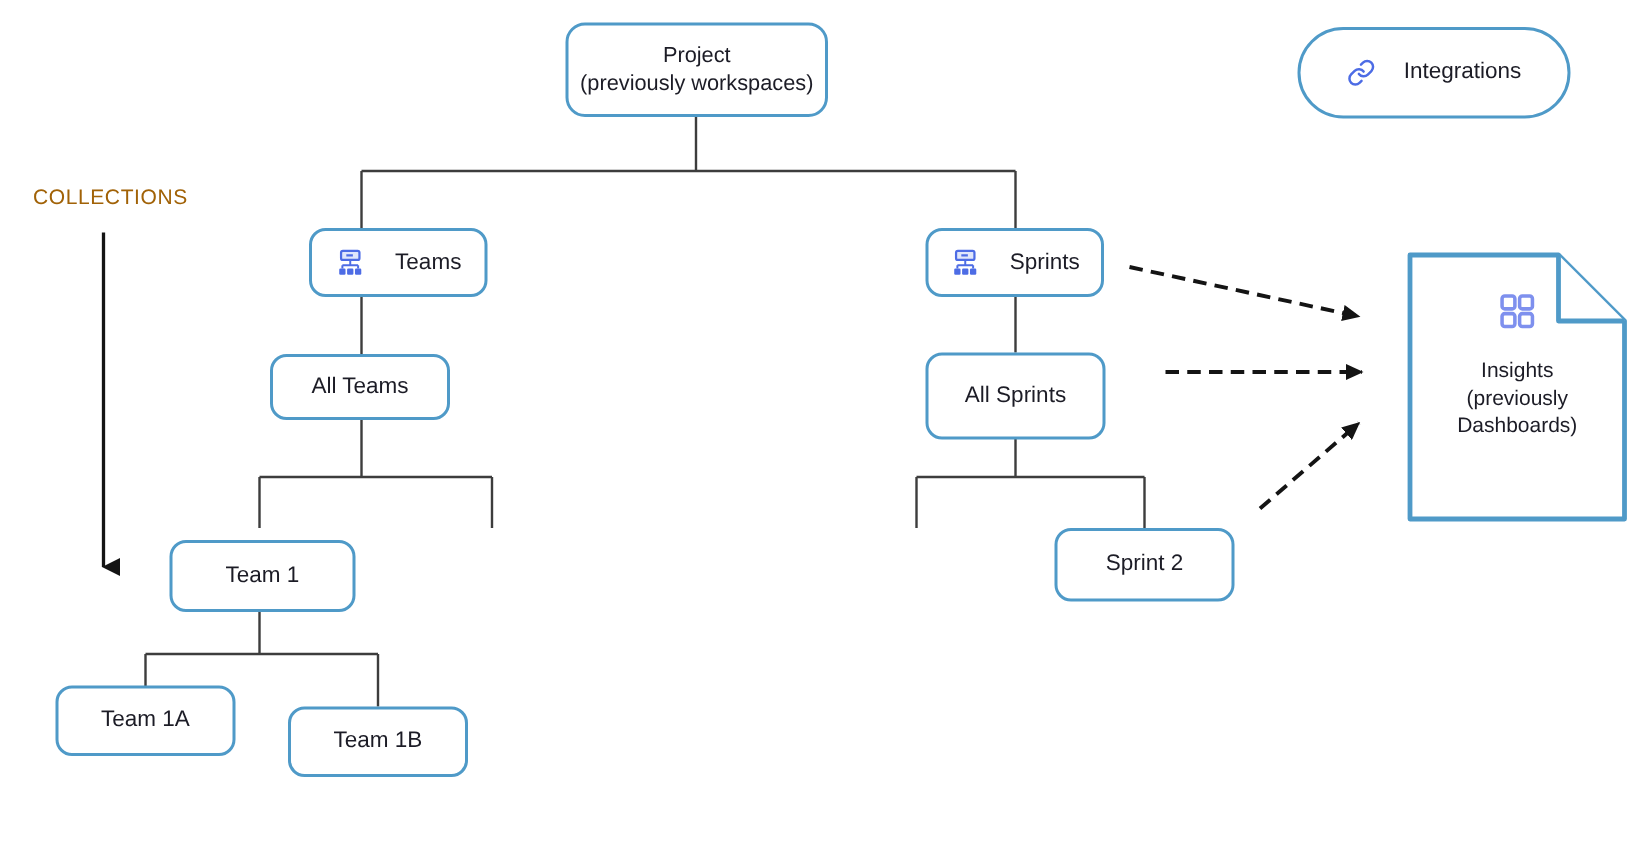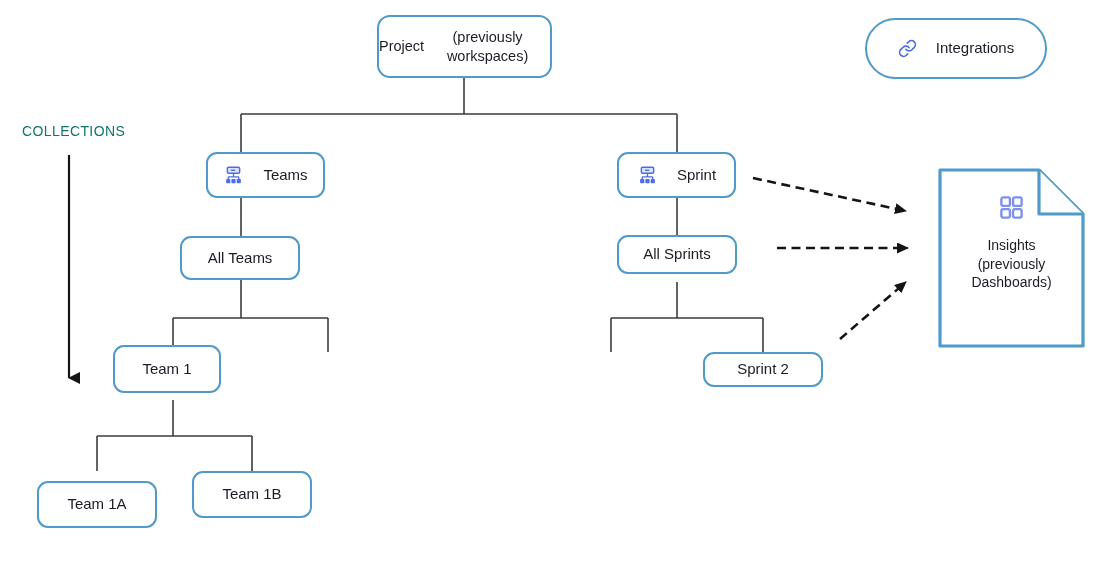--- a/index.html
+++ b/index.html
@@ -23,39 +23,39 @@
     display: flex;
     align-items: center;
     justify-content: center;
     gap: 19px;
     font-size: 15px;
     line-height: 1.25;
     text-align: center;
   }
   .node .icon { display: flex; align-items: center; justify-content: center; }
 
-  #node-project   { left: 377px; top: 15px;  width: 175px; height: 63px; border-radius: 13px; flex-direction: row; gap: 1px; font-size: 14.5px; }
+  #node-project   { left: 377px; top: 15px;  width: 175px; height: 63px; border-radius: 13px; flex-direction: column; gap: 1px; font-size: 14.5px; }
   #node-integrations { left: 865px; top: 18px; width: 182px; height: 61px; border-radius: 31px; }
   #node-teams     { left: 182px; top: 152px; width: 119px; height: 46px; margin-left: 24px; }
   #node-sprints   { left: 617px; top: 152px; width: 119px; height: 46px; }
   #node-all-teams { left: 180px; top: 236px; width: 120px; height: 44px; }
-  #node-all-sprints { left: 617px; top: 235px; width: 120px; height: 39px; }
-  #node-team1     { left: 113px; top: 345px; width: 108px; height: 48px; }
+  #node-all-sprints { left: 617px; top: 235px; width: 120px; height: 58px; }
+  #node-team1     { left: 113px; top: 360px; width: 124px; height: 48px; }
   #node-team2     { left: 268px; top: 352px; width: 120px; height: 48px; }
   #node-sprint1   { left: 551px; top: 352px; width: 120px; height: 49px; }
-  #node-sprint2   { left: 703px; top: 352px; width: 120px; height: 35px; }
-  #node-team1a    { left: 37px;  top: 481px; width: 120px; height: 47px; }
+  #node-sprint2   { left: 703px; top: 352px; width: 120px; height: 49px; }
+  #node-team1a    { left: 37px;  top: 457px; width: 120px; height: 47px; }
   #node-team1b    { left: 192px; top: 471px; width: 120px; height: 47px; }
 
   #collections-label {
     position: absolute;
     left: 22px; top: 123px;
     font-size: 14px;
     letter-spacing: 0.4px;
-    color: #0f766e;
+    color: #a16207;
   }
 
   #insights-doc { position: absolute; left: 938px; top: 168px; width: 147px; height: 180px; }
   #insights-doc svg.doc-shape { position: absolute; left: 0; top: 0; }
   #insights-doc .doc-content {
     position: absolute; left: 0; top: 26px; width: 147px;
     display: flex; flex-direction: column; align-items: center;
   }
   #insights-doc .doc-content .icon { margin-bottom: 11px; }
   #insights-doc .doc-text { font-size: 14px; line-height: 18.5px; text-align: center; color: #1c1c26; }
@@ -122,21 +122,21 @@
     <span class="icon">
       <svg width="21" height="21" viewBox="0 0 24 24">
         <rect x="5" y="2.5" width="14" height="7" rx="1.4" fill="#dfe6fb" stroke="#4d6ce5" stroke-width="1.7"></rect>
         <line x1="9" y1="6" x2="14" y2="6" stroke="#4d6ce5" stroke-width="1.6"></line>
         <path d="M12,9.5 V13.5 M6,13.5 H18 M6,13.5 V16 M18,13.5 V16" fill="none" stroke="#4d6ce5" stroke-width="1.5"></path>
         <rect x="3.6" y="16" width="4.8" height="4.8" rx="0.9" fill="#4d6ce5"></rect>
         <rect x="9.6" y="16" width="4.8" height="4.8" rx="0.9" fill="#4d6ce5"></rect>
         <rect x="15.6" y="16" width="4.8" height="4.8" rx="0.9" fill="#4d6ce5"></rect>
       </svg>
     </span>
-    <span>Sprint</span>
+    <span>Sprints</span>
   </div>
 
   <div class="node" id="node-all-teams">
     <span>All Teams</span>
   </div>
   <div class="node" id="node-all-sprints">
     <span>All Sprints</span>
   </div>
 
   <div class="node" id="node-team1">

